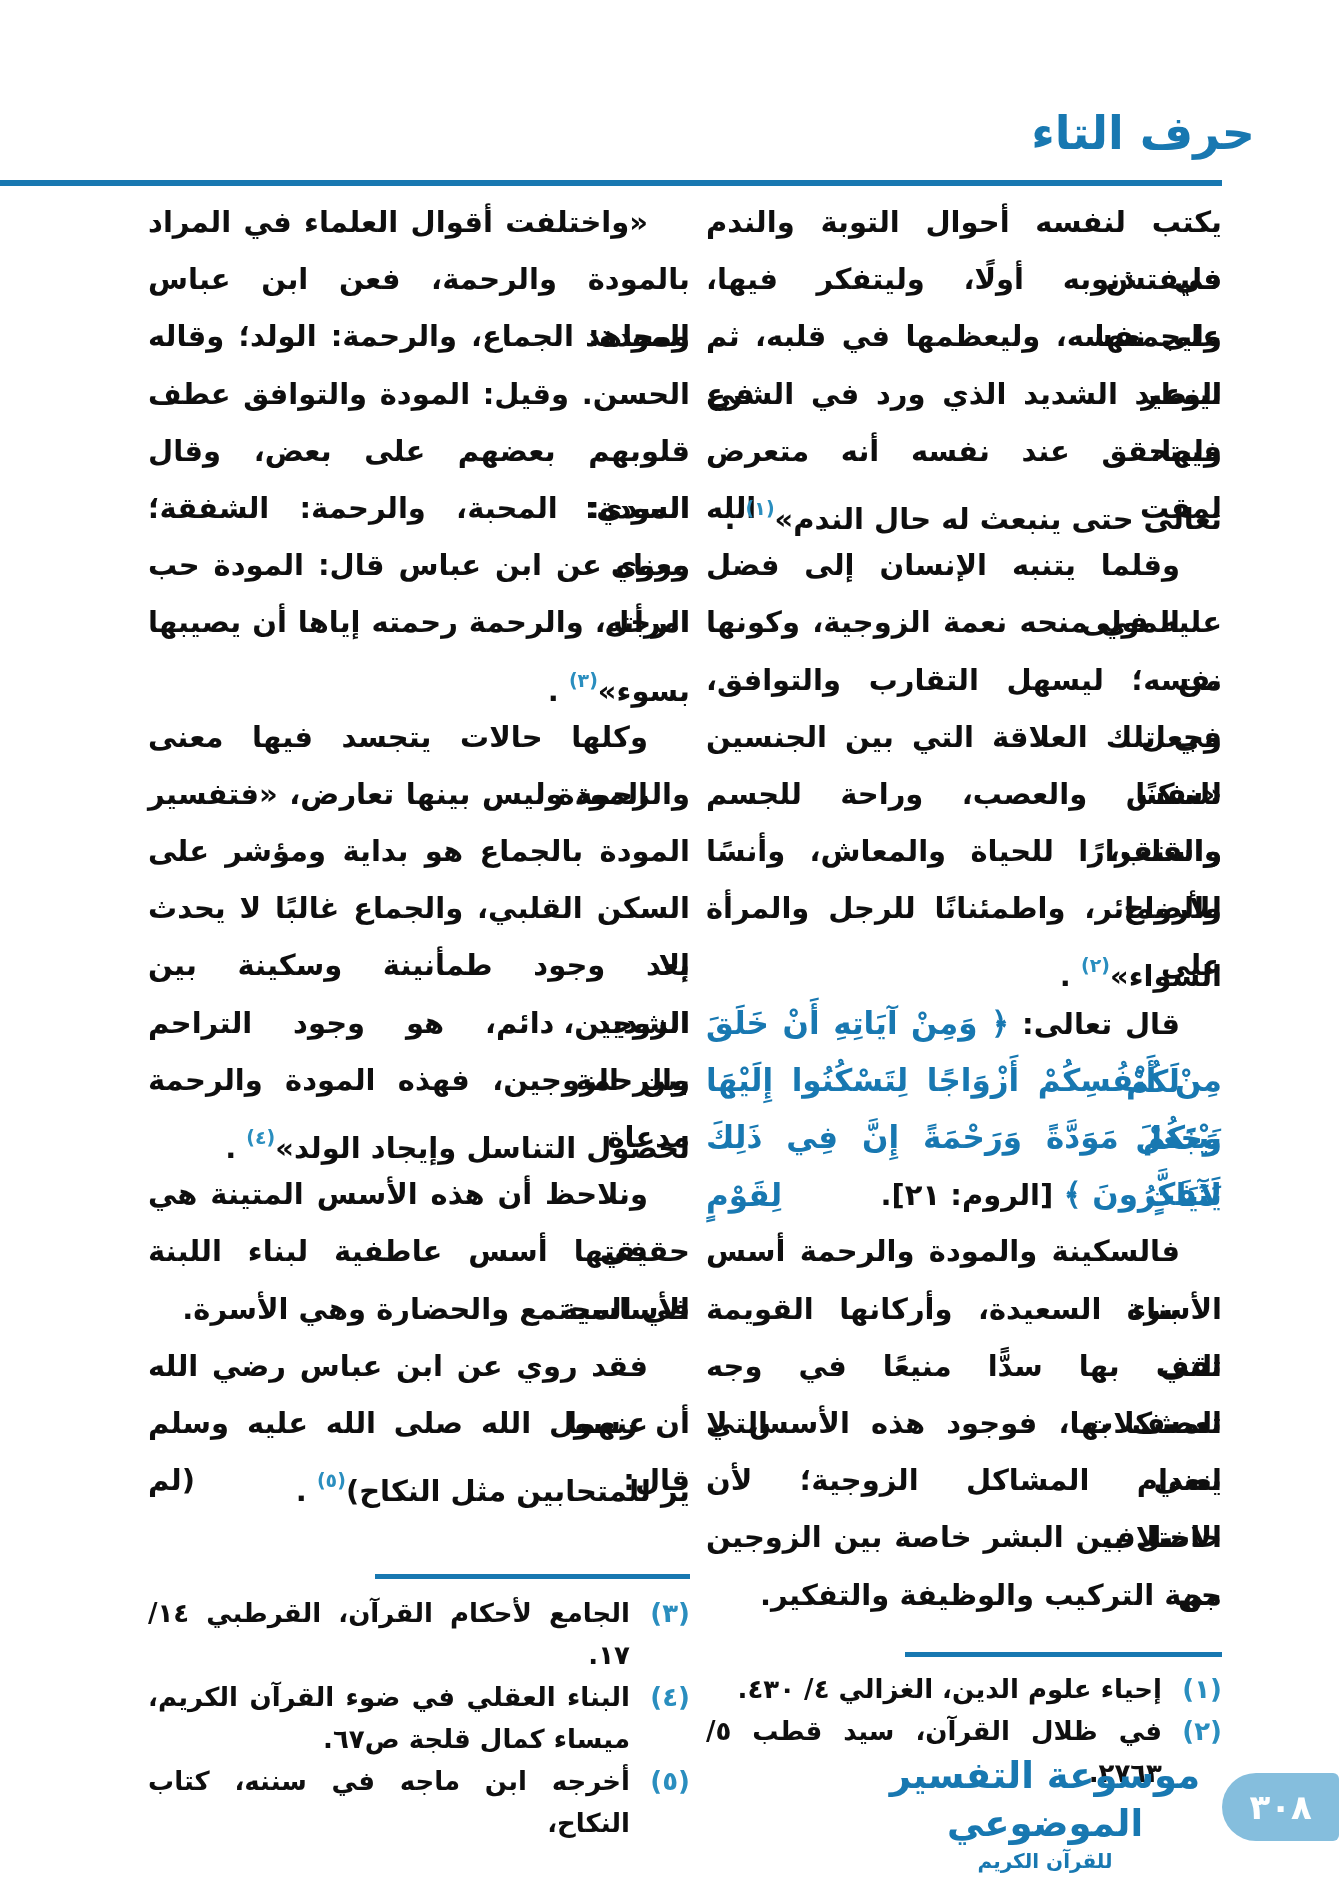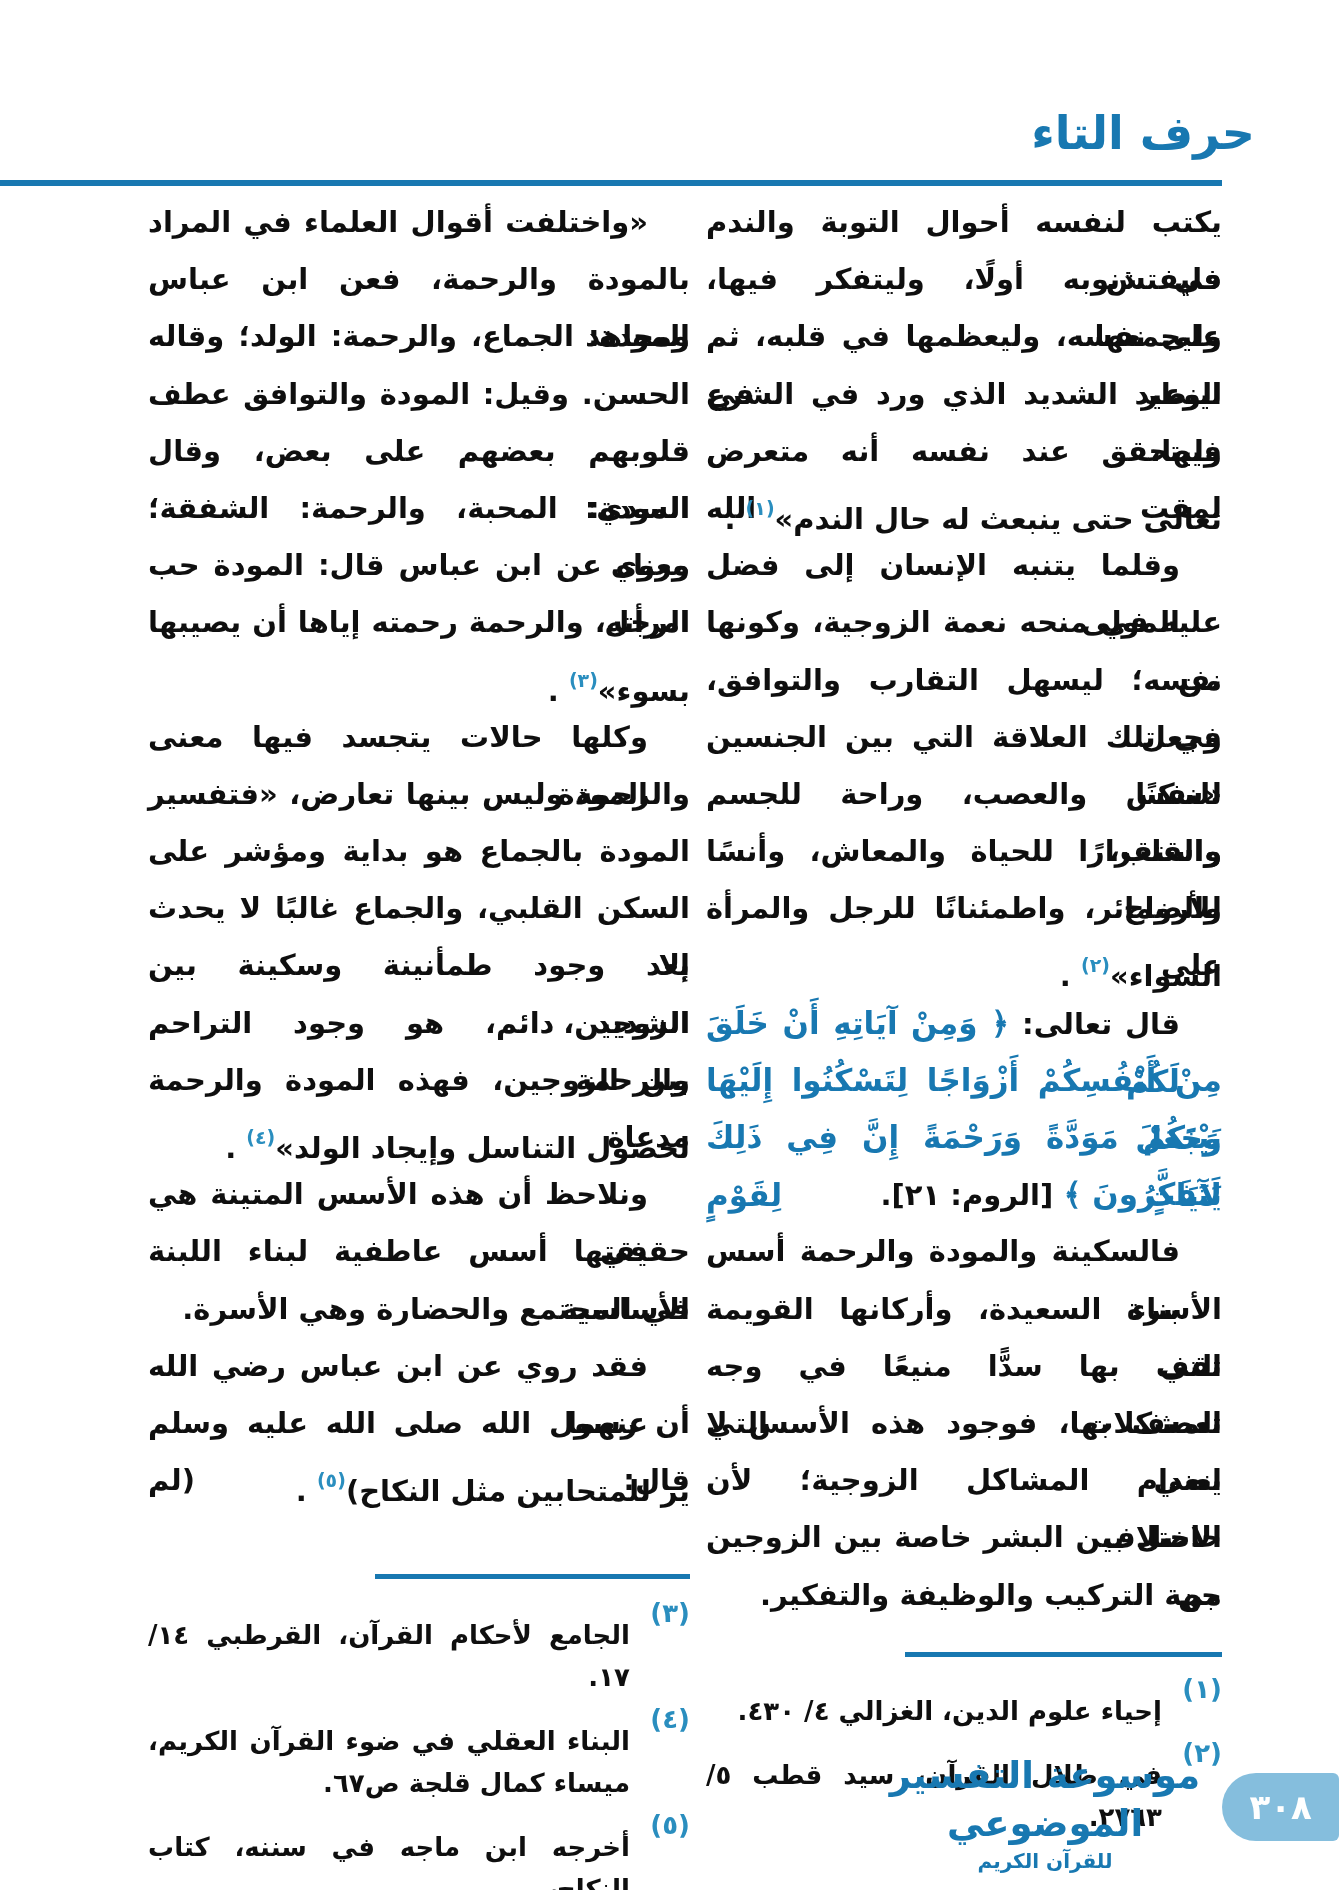--- a/index.html
+++ b/index.html
@@ -28,21 +28,21 @@
   .bold{font-weight:900;}
   
   .fnrule{position:absolute;height:5px;background:var(--accent);}
   .fnrule-left{top:1574px;left:375px;width:315px;}
   .fnrule-right{top:1652px;left:905px;width:317px;}
   .fnblock{position:absolute;font-size:26px;line-height:42px;font-weight:bold;}
   .fnblock-left{top:1592px;left:148px;width:542px;}
   .fnblock-right{top:1668px;left:706px;width:516px;}
   .fn{display:flex;flex-direction:row;}
   .fnm{flex:0 0 60px;color:var(--fnref);}
-  .fnt{flex:1 1 auto;text-align:justify;text-align-last:right;margin-top:22px;}
+  .fnt{flex:1 1 auto;text-align:justify;text-align-last:right;}
   
   .logo{
     position:absolute;top:1752px;left:880px;width:330px;text-align:center;
     color:var(--accent);font-weight:bold;
   }
   .logo-l1{font-size:37px;line-height:48px;letter-spacing:-2px;}
   .logo-l2{font-size:20px;line-height:26px;letter-spacing:-1px;}
   .badge{
     position:absolute;top:1765px;left:1222px;width:117px;height:68px;
     background:var(--badge);border-radius:34px 6px 6px 34px;

